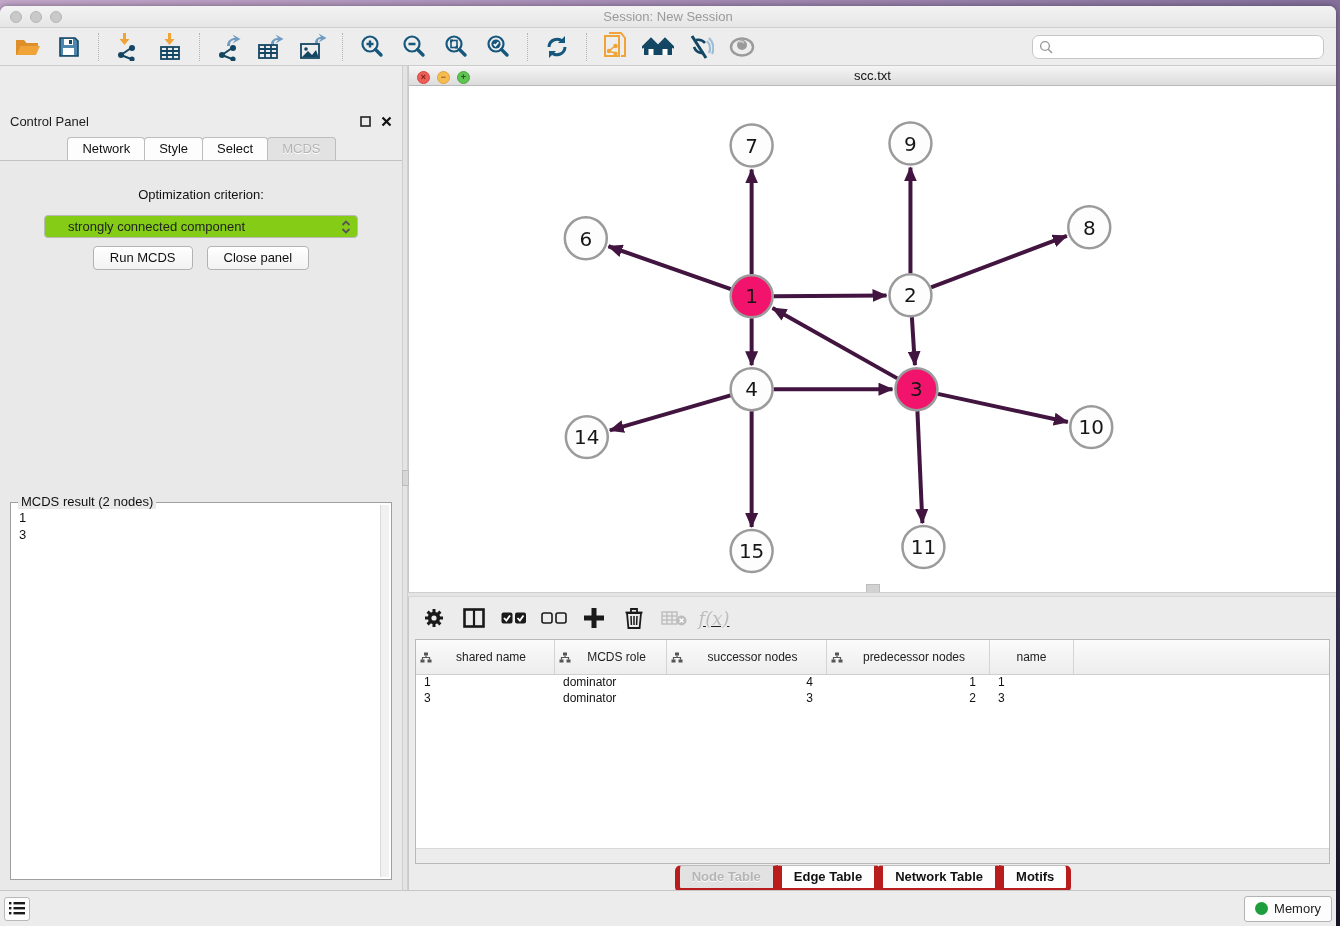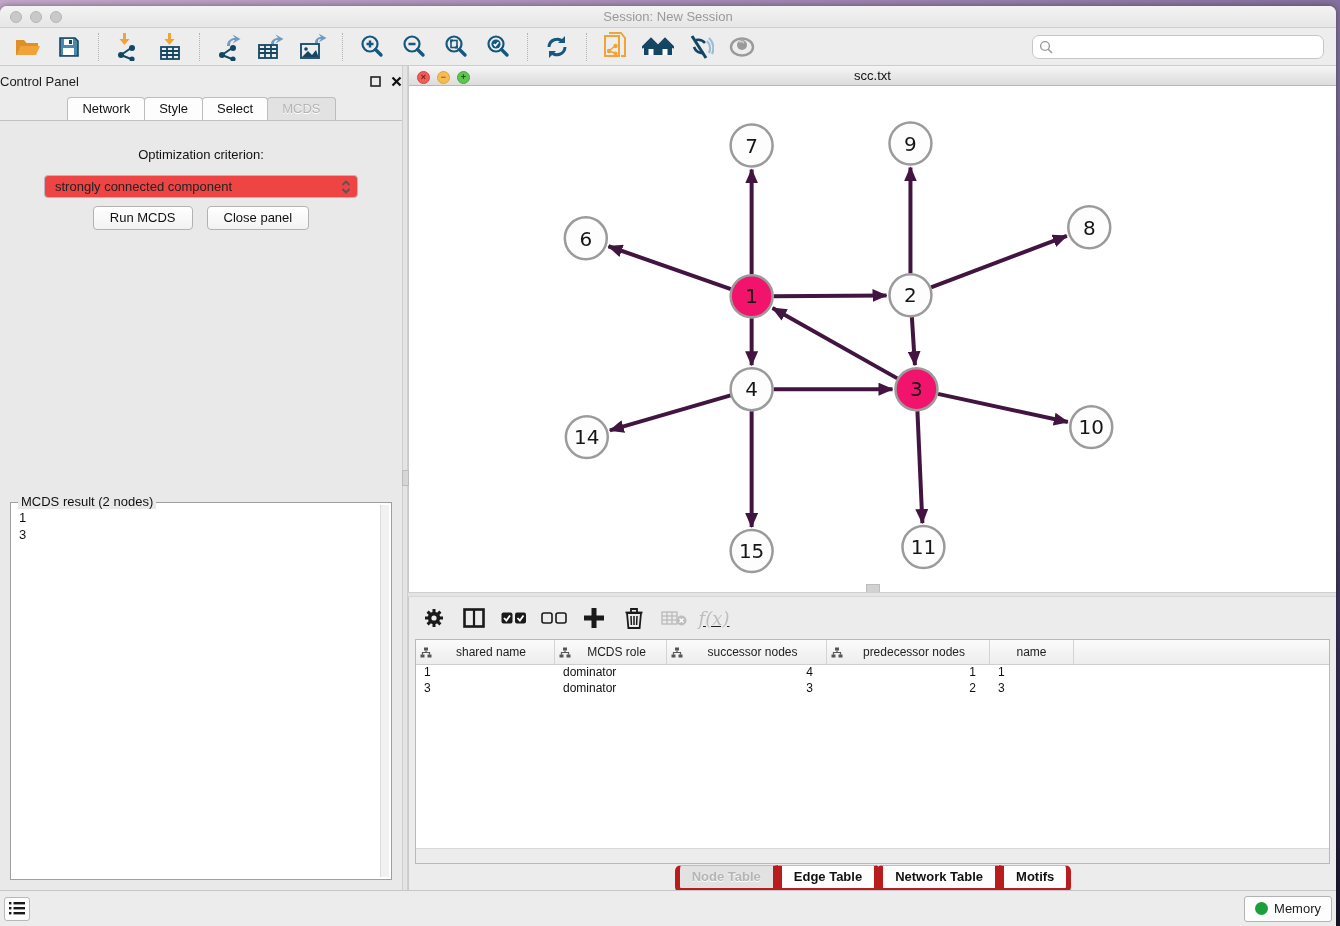--- a/index.html
+++ b/index.html
@@ -36,35 +36,35 @@
     width:292px; height:24px; background:#fff; border:1px solid #c6c6c6; border-radius:7px;
     display:flex; align-items:center; padding:0 6px; gap:4px; margin-right:4px;
   }
   .searchbox input { border:none; outline:none; flex:1; font-size:12px; font-family:inherit; background:transparent; }
   
   .main { flex:1; display:flex; min-height:0; }
   .vdivider { width:6px; background:#e4e4e4; border-left:1px solid #cfcfcf; border-right:1px solid #cfcfcf; position:relative; }
   .vdivider .grip { position:absolute; top:404px; left:-1px; width:7px; height:16px; background:#d6d6d6; border:1px solid #bcbcbc; }
   
   .control-panel { width:402px; background:#ececec; display:flex; flex-direction:column; }
-  .panel-header { height:30px; display:flex; align-items:center; padding:0 0; gap:8px; }
+  .panel-header { height:30px; display:flex; align-items:center; padding:0 10px; gap:8px;margin-top:40px; }
   .panel-header .ph-title { flex:1; font-size:13px; color:#1c1c1c; }
   .ph-icons { display:flex; gap:10px; align-items:center; }
   .cp-tabs { display:flex; justify-content:center; height:24px; align-items:flex-end; }
   .cp-tab, .bt-tab {
     background:#fdfdfd; border:1px solid #bdbdbd; border-bottom:none;
     padding:3px 14px 4px; font-size:13px; color:#111; margin-right:-1px;
     border-radius:4px 4px 0 0; cursor:default;
   }
   .cp-tab.active, .bt-tab.active { background:#e2e2e2; color:#b4b4b4; text-shadow:0 1px 0 #fff; }
   .cp-body { flex:1; background:#e9e9e9; border-top:1px solid #c2c2c2; display:flex; flex-direction:column; padding:0 10px 10px; min-height:0; }
   .opt-label { text-align:center; margin-top:26px; font-size:13px; color:#111; }
   .criterion {
-    margin:13px 34px 0; height:23px; background:#ef4444; border:1px solid #b9b9b9; border-radius:4px;
-    display:flex; align-items:center; padding:0 6px 0 10px; font-size:13px;
+    margin:13px 34px 0; height:23px; background:#84cc16; border:1px solid #b9b9b9; border-radius:4px;
+    display:flex; align-items:center; padding:0 6px 0 23px; font-size:13px;
   }
   .criterion .cr-label { flex:1; }
   .btn-row { display:flex; justify-content:center; gap:14px; margin-top:8px; }
   .btn {
     background:linear-gradient(#ffffff,#f2f2f2); border:1px solid #b3b3b3; border-radius:4px;
     padding:3px 16px 4px; font-size:13px; color:#111;
   }
   .result-group { margin-top:auto; height:378px; border:1px solid #9f9f9f; position:relative; background:#fff; }
   .result-legend {
     position:absolute; top:-9px; left:7px; background:#e9e9e9; padding:0 3px; font-size:13px; color:#111;
@@ -86,21 +86,21 @@
   .net-title { font-size:13px; color:#111; }
   .net-canvas { flex:1; background:#fff; position:relative; }
   .canvas-grip { position:absolute; bottom:0; left:50%; transform:translateX(-50%); width:14px; height:8px; background:#d2d2d2; border:1px solid #bdbdbd; border-bottom:none; }
   .hdivider { height:5px; background:#e4e4e4; border-top:1px solid #cfcfcf; border-bottom:1px solid #d6d6d6; }
   
   .table-panel { flex:1; background:#ececec; display:flex; flex-direction:column; border-left:1px solid #c9c9c9; min-height:0; }
   .tp-toolbar { height:38px; display:flex; align-items:center; gap:10px; padding:0 4px; margin:2px 6px 0;text-decoration:underline; }
   .tp-btn { width:30px; height:30px; display:flex; align-items:center; justify-content:center; }
   .fx { font-family:"DejaVu Serif","Liberation Serif",serif; font-style:italic; font-size:18px; color:#bdbdbd; }
   .table-wrap { flex:1; margin:2px 6px 0; border:1px solid #b9b9b9; background:#fff; display:flex; flex-direction:column; min-height:0; }
-  .tbl-header { display:flex; background:linear-gradient(#fbfbfb,#ededed); border-bottom:1px solid #cfcfcf; height:25px; }
+  .tbl-header { display:flex; background:linear-gradient(#fbfbfb,#ededed); border-bottom:1px solid #cfcfcf; height:35px; }
   .th { display:flex; align-items:center; border-right:1px solid #d4d4d4; font-size:12px; color:#222; padding:0 4px; }
   .th .th-label { flex:1; text-align:center; }
   .tbl-row { display:flex; height:16px; font-size:12px; color:#111; }
   .td { padding:0 8px; overflow:hidden; white-space:nowrap; }
   .td.num { text-align:right; padding-right:14px; }
   .c0 { width:139px; } .c1 { width:112px; } .c2 { width:160px; } .c3 { width:163px; } .c4 { width:84px; }
   .tbl-body { flex:1; background:#fff; }
   .tbl-footer { height:15px; background:#ececec; border-top:1px solid #d8d8d8; }
   .bt-tabs { height:26px; display:flex; justify-content:center; align-items:flex-start; padding-top:1px; }
   .bt-tab { border-radius:0 0 0 0; border:5px solid #b91c1c; border-top:1px solid #bdbdbd; margin-right:-1px; padding:3px 12px 4px; background:#fdfdfd; border-radius:4px;font-weight:bold; }

